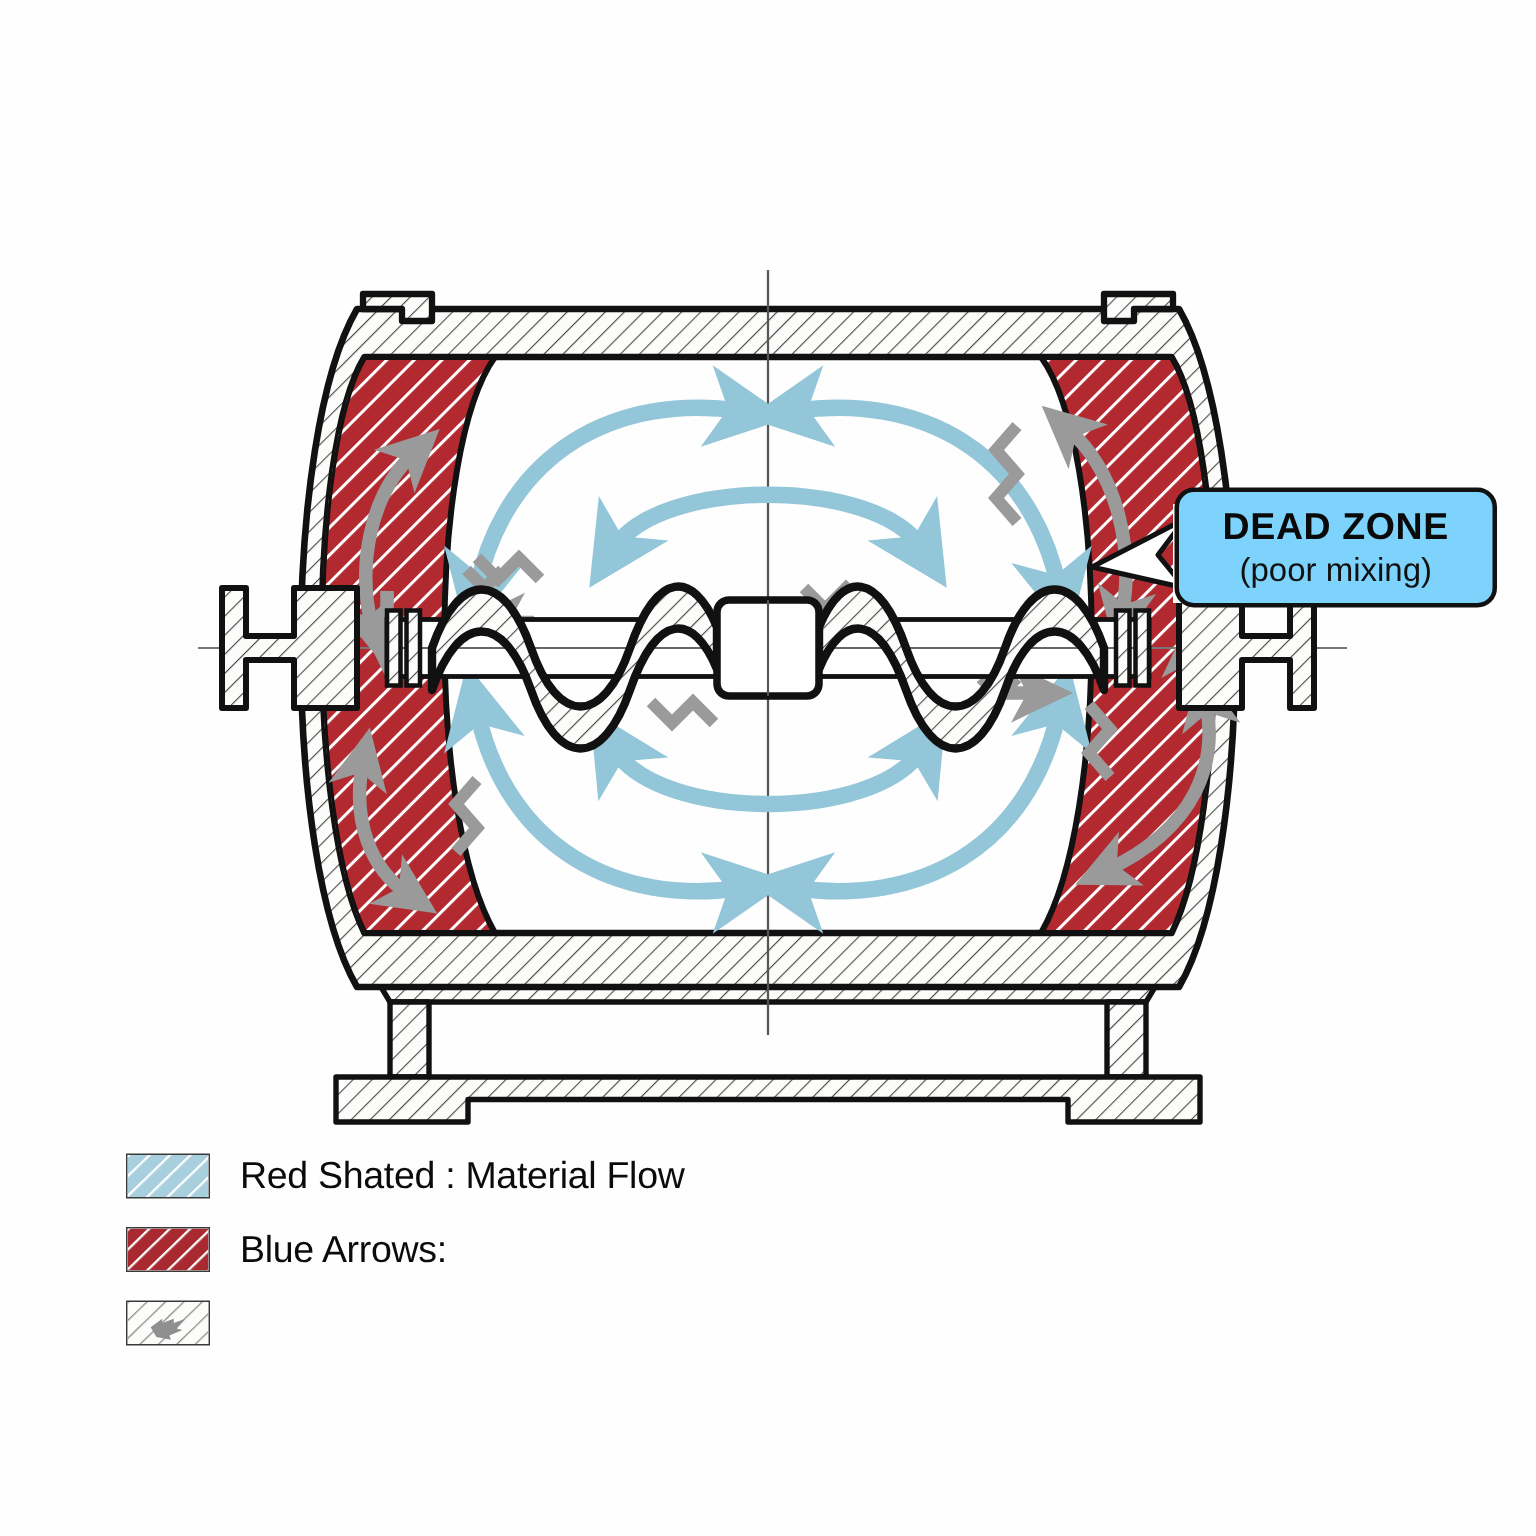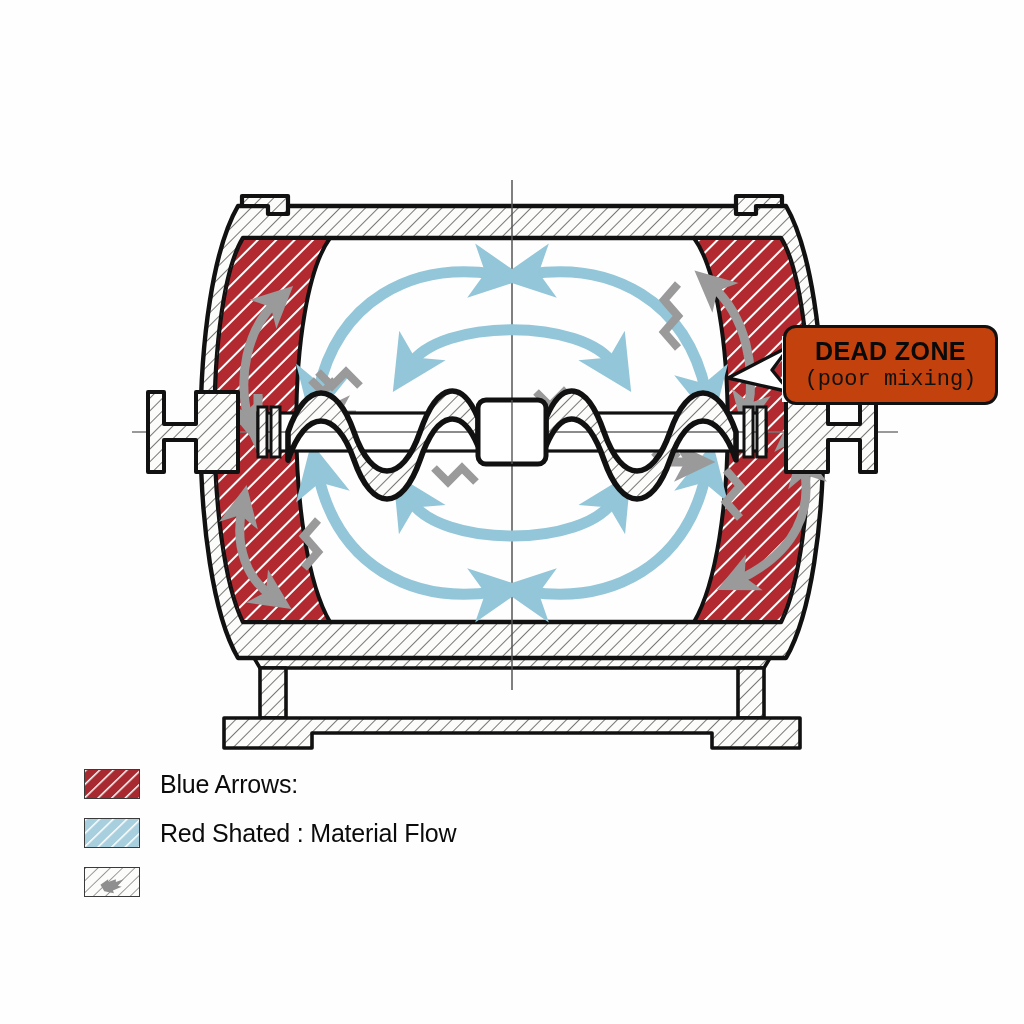--- a/index.html
+++ b/index.html
@@ -58,21 +58,21 @@
     font-family: "Liberation Sans", sans-serif;
     white-space: nowrap;
     letter-spacing: -0.2px;
   }
   .callout-box {
     position: absolute;
     left: 783px;
     top: 325px;
     width: 215px;
     height: 80px;
-    background: #c2410c;
+    background: #7dd3fc;
     border: 3.4px solid #111111;
     border-radius: 13px;
     box-sizing: border-box;
     display: flex;
     flex-direction: column;
     align-items: center;
     justify-content: center;
     z-index: 6;
   }
   .callout-title {
@@ -80,21 +80,20 @@
     font-weight: bold;
     color: #0a0a0a;
     letter-spacing: 0.4px;
     line-height: 1;
     margin-bottom: 5px;
   }
   .callout-sub {
     font-size: 22px;
     color: #111111;
     line-height: 1;
-    font-family: Liberation Mono, monospace;
   }
 </style>
 </head>
 <body>
 
 <div id="stage">
 
   <svg id="diagram-svg" viewBox="0 0 1024 1024">
     <defs>
 
@@ -278,45 +277,45 @@
   <div class="callout-box">
     <div class="callout-title">DEAD ZONE</div>
     <div class="callout-sub">(poor mixing)</div>
   </div>
 
   <div class="legend-block">
 
     <div class="legend-row">
       <div class="legend-swatch">
         <svg viewBox="0 0 56 30" preserveAspectRatio="none">
+          <rect x="0" y="0" width="56" height="30" fill="url(#blueHatchL)"></rect>
+          <defs>
+            <pattern id="blueHatchL" width="10" height="10" patternUnits="userSpaceOnUse" patternTransform="rotate(45)">
+              <rect width="10" height="10" fill="#a8cfdd"></rect>
+              <line x1="0" y1="0" x2="0" y2="10" stroke="#ffffff" stroke-width="3.2"></line>
+            </pattern>
+          </defs>
+        </svg>
+      </div>
+      <div class="legend-label"> Red Shated : Material Flow</div>
+    </div>
+
+    <div class="legend-row">
+      <div class="legend-swatch">
+        <svg viewBox="0 0 56 30" preserveAspectRatio="none">
           <rect x="0" y="0" width="56" height="30" fill="url(#redHatchL)"></rect>
           <defs>
             <pattern id="redHatchL" width="10" height="10" patternUnits="userSpaceOnUse" patternTransform="rotate(45)">
               <rect width="10" height="10" fill="#a82a30"></rect>
               <line x1="0" y1="0" x2="0" y2="10" stroke="#ffffff" stroke-width="3.2"></line>
             </pattern>
           </defs>
         </svg>
       </div>
       <div class="legend-label">Blue Arrows:</div>
-    </div>
-
-    <div class="legend-row">
-      <div class="legend-swatch">
-        <svg viewBox="0 0 56 30" preserveAspectRatio="none">
-          <rect x="0" y="0" width="56" height="30" fill="url(#blueHatchL)"></rect>
-          <defs>
-            <pattern id="blueHatchL" width="10" height="10" patternUnits="userSpaceOnUse" patternTransform="rotate(45)">
-              <rect width="10" height="10" fill="#a8cfdd"></rect>
-              <line x1="0" y1="0" x2="0" y2="10" stroke="#ffffff" stroke-width="3.2"></line>
-            </pattern>
-          </defs>
-        </svg>
-      </div>
-      <div class="legend-label"> Red Shated : Material Flow</div>
     </div>
 
     <div class="legend-row">
       <div class="legend-swatch">
         <svg viewBox="0 0 56 30" preserveAspectRatio="none">
           <rect x="0" y="0" width="56" height="30" fill="url(#greyHatchL)"></rect>
           <path d="M 16,18 l 8,-6 l 0,3 l 8,-3 l 0,3 l 8,-3 l -6,7 l 4,1 l -9,4 l 1,3 l -10,-2 Z" fill="#8f8f8f"></path>
           <defs>
             <pattern id="greyHatchL" width="9" height="9" patternUnits="userSpaceOnUse" patternTransform="rotate(45)">
               <rect width="9" height="9" fill="#fcfcfa"></rect>

